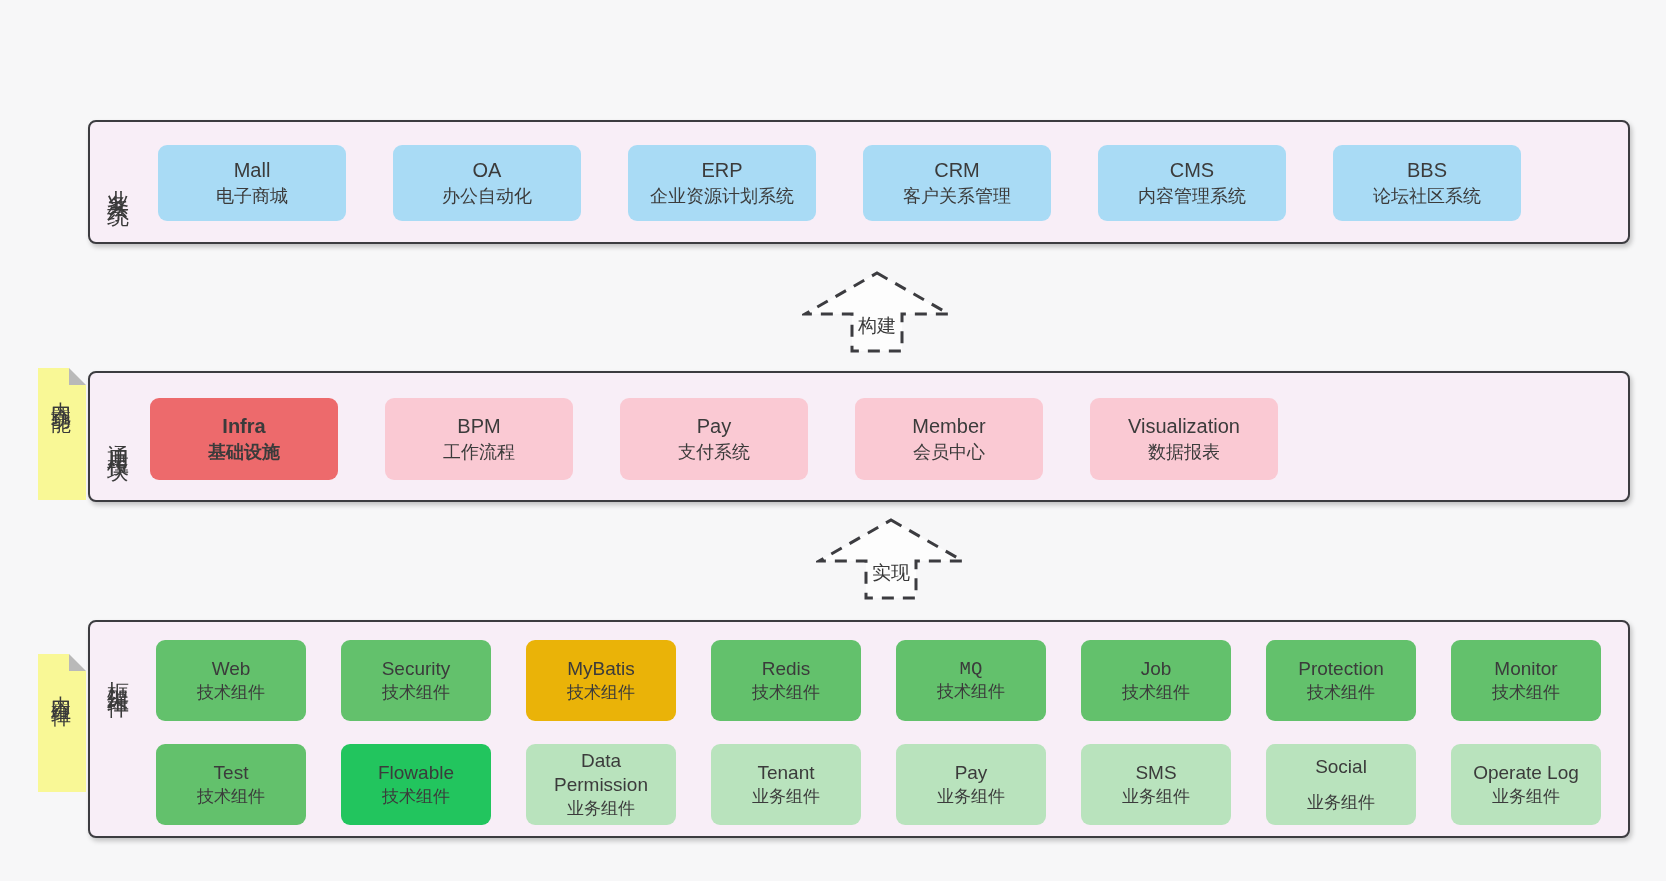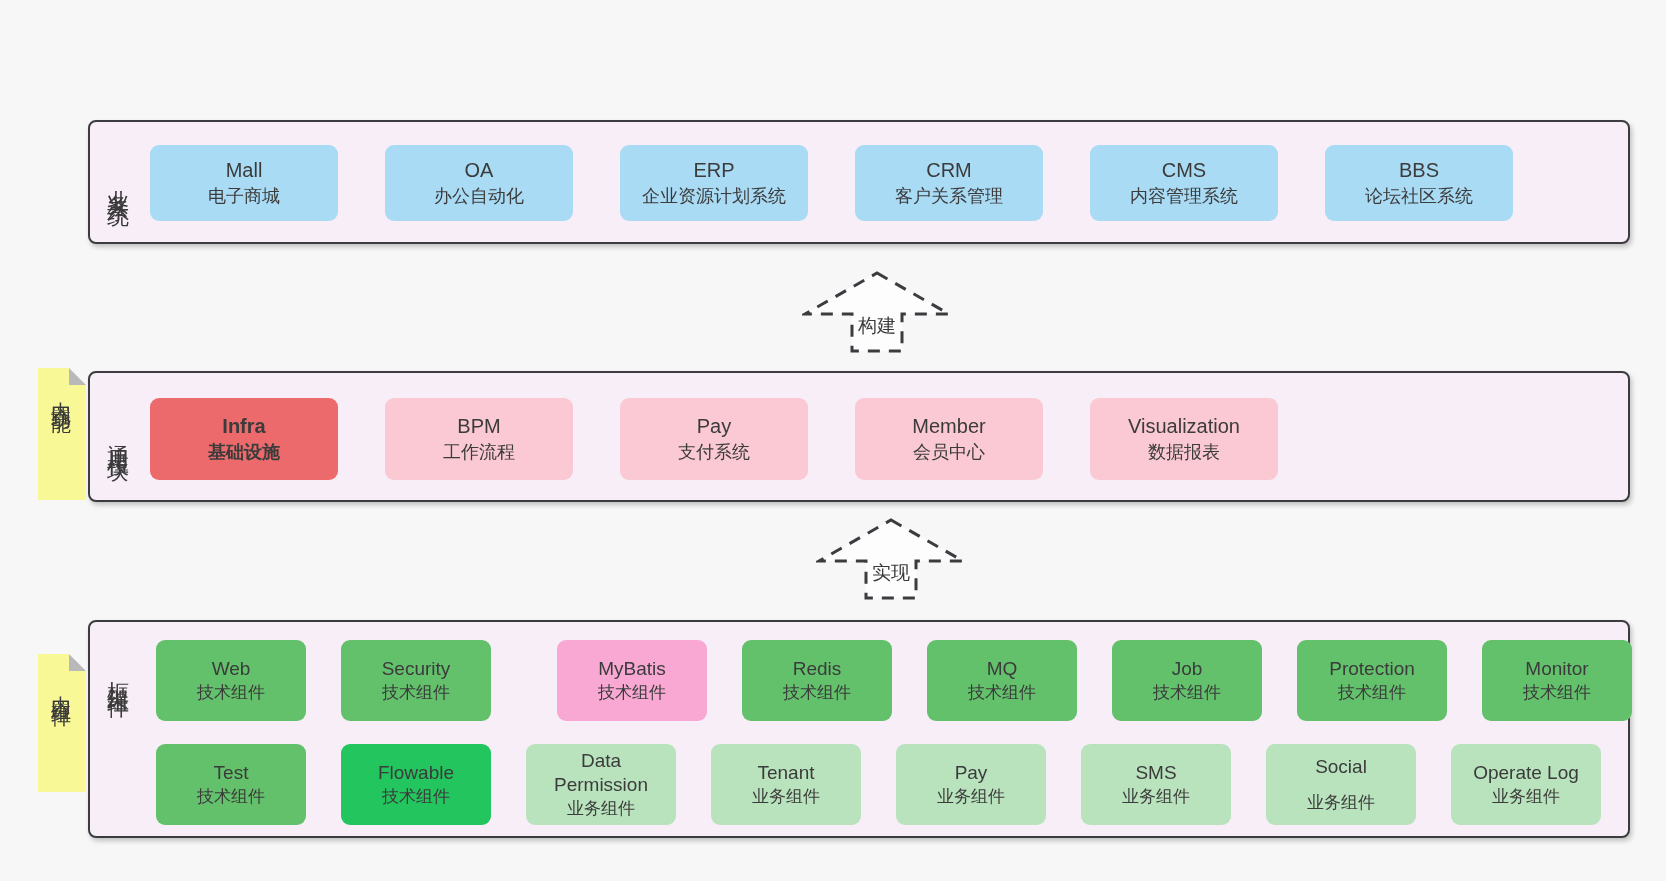--- a/index.html
+++ b/index.html
@@ -18,21 +18,21 @@
   .band2{top:371px;height:131px;}
   .band3{top:620px;height:218px;}
   .band-label{
     position:absolute;left:13px;top:50%;transform:translateY(-50%);
     writing-mode:vertical-lr;text-orientation:upright;
     font-size:22px;letter-spacing:5px;color:#3a3a3a;white-space:nowrap;
   }
   .band3 .band-label{top:42px;transform:none;}
   
   .boxes{position:absolute;left:60px;display:flex;gap:47px;}
-  .band1 .boxes{top:23px;}
+  .band1 .boxes{top:23px;margin-left:8px;}
   .band2 .boxes{top:25px;}
   .band3 .boxes{left:66px;gap:35px;}
   .band3 .row1{top:18px;}
   .band3 .row2{top:122px;}
   .box{
     width:188px;border-radius:9px;box-sizing:border-box;padding:4px 8px;
     display:flex;flex-direction:column;justify-content:center;align-items:center;
     text-align:center;color:#3b3b3b;
   }
   .band1 .box{height:76px;}
@@ -153,29 +153,29 @@
     <div class="band-label">框架组件</div>
     <div class="boxes row1">
         <div class="box" style="background: rgb(99, 193, 108);">
           <div class="t">Web</div>
           <div class="s">技术组件</div>
         </div>
         <div class="box" style="background: rgb(99, 193, 108);">
           <div class="t">Security</div>
           <div class="s">技术组件</div>
         </div>
-        <div class="box" style="background: #f9a8d4; margin-left: 31px;">
+        <div class="box" style="background: #eab308;">
           <div class="t">MyBatis</div>
           <div class="s">技术组件</div>
         </div>
         <div class="box" style="background: rgb(99, 193, 108);">
           <div class="t">Redis</div>
           <div class="s">技术组件</div>
         </div>
-        <div class="box" style="background: rgb(99, 193, 108);">
+        <div class="box" style="background: rgb(99, 193, 108); font-family: Liberation Mono, monospace;">
           <div class="t">MQ</div>
           <div class="s">技术组件</div>
         </div>
         <div class="box" style="background: rgb(99, 193, 108);">
           <div class="t">Job</div>
           <div class="s">技术组件</div>
         </div>
         <div class="box" style="background: rgb(99, 193, 108);">
           <div class="t">Protection</div>
           <div class="s">技术组件</div>

